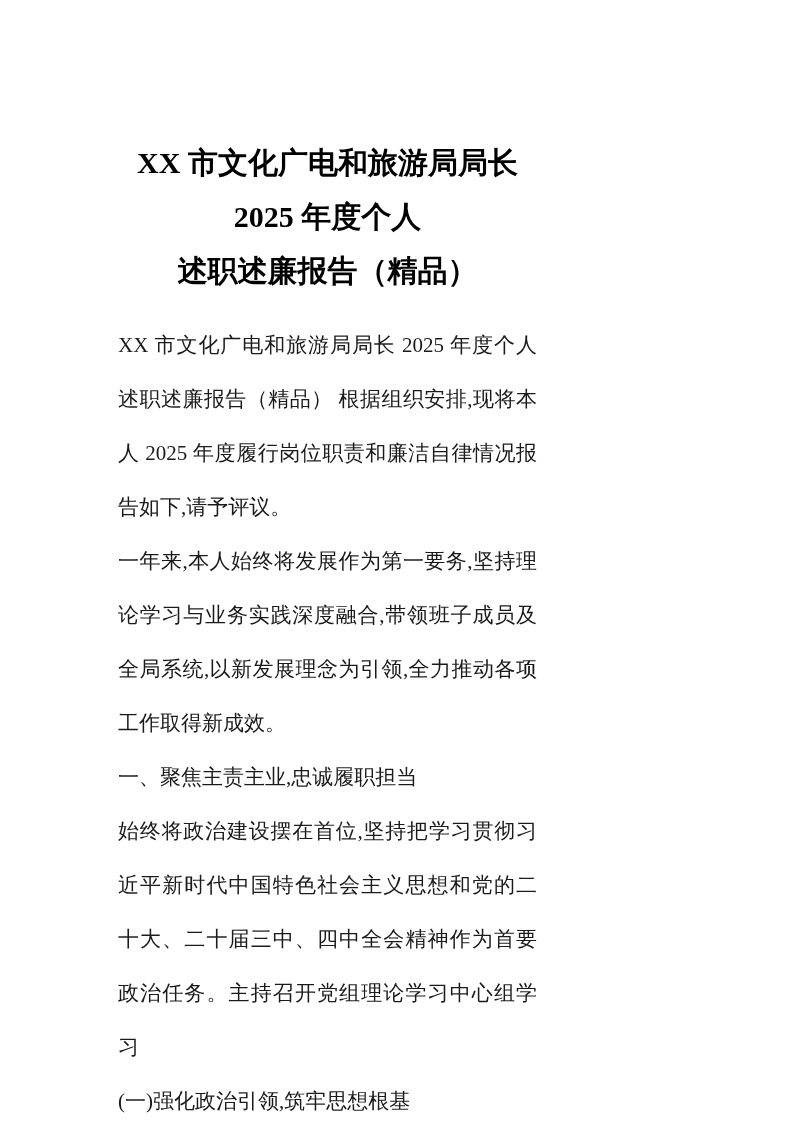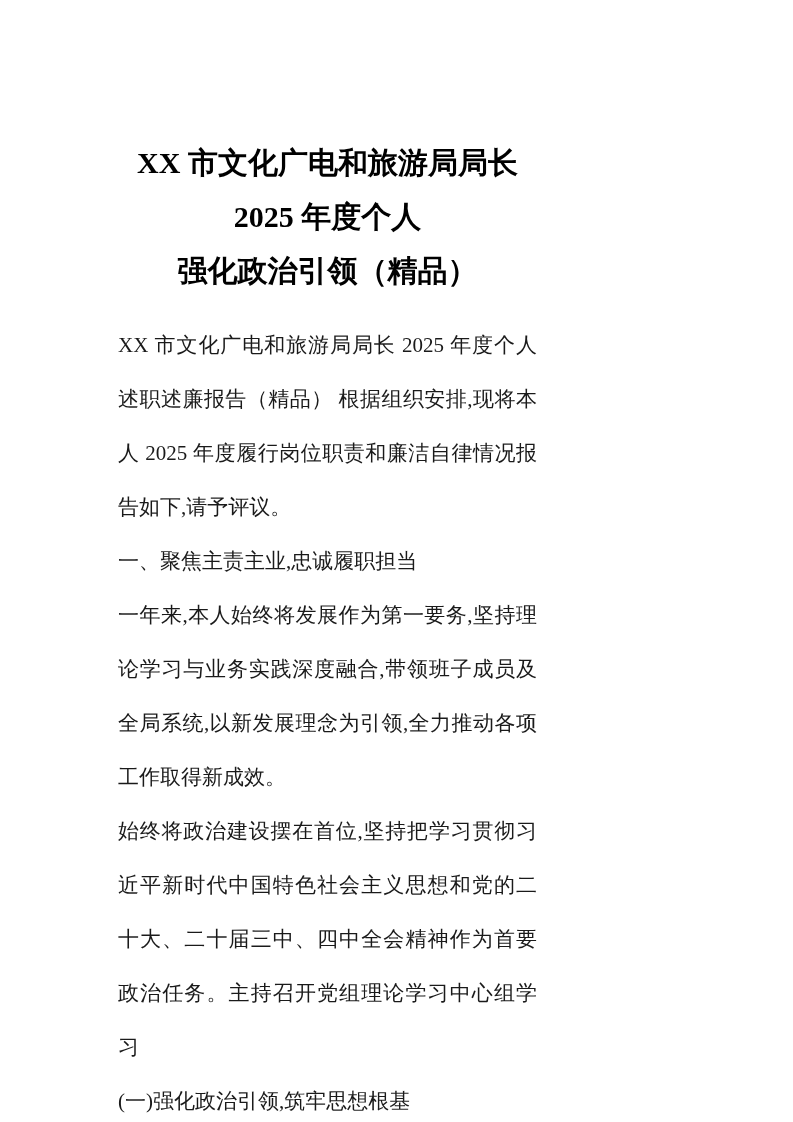--- a/index.html
+++ b/index.html
@@ -41,24 +41,24 @@
     word-break: break-all;
   }
 </style>
 </head>
 <body>
 
 <div class="page">
 
   <h1 class="doc-title">
     <span class="title-line">XX 市文化广电和旅游局局长 2025 年度个人</span>
-    <span class="title-line">强化政治引领（精品）</span>
+    <span class="title-line">述职述廉报告（精品）</span>
   </h1>
 
   <div class="doc-body">
     <p class="doc-paragraph">XX 市文化广电和旅游局局长 2025 年度个人述职述廉报告（精品） 根据组织安排,现将本人 2025 年度履行岗位职责和廉洁自律情况报告如下,请予评议。</p>
+    <p class="doc-paragraph">一年来,本人始终将发展作为第一要务,坚持理论学习与业务实践深度融合,带领班子成员及全局系统,以新发展理念为引领,全力推动各项工作取得新成效。</p>
     <p class="doc-paragraph">一、聚焦主责主业,忠诚履职担当</p>
-    <p class="doc-paragraph">一年来,本人始终将发展作为第一要务,坚持理论学习与业务实践深度融合,带领班子成员及全局系统,以新发展理念为引领,全力推动各项工作取得新成效。</p>
     <p class="doc-paragraph">始终将政治建设摆在首位,坚持把学习贯彻习近平新时代中国特色社会主义思想和党的二十大、二十届三中、四中全会精神作为首要政治任务。主持召开党组理论学习中心组学习</p>
     <p class="doc-paragraph">(一)强化政治引领,筑牢思想根基</p>
   </div>
 
 </div>
 
 </body></html>

